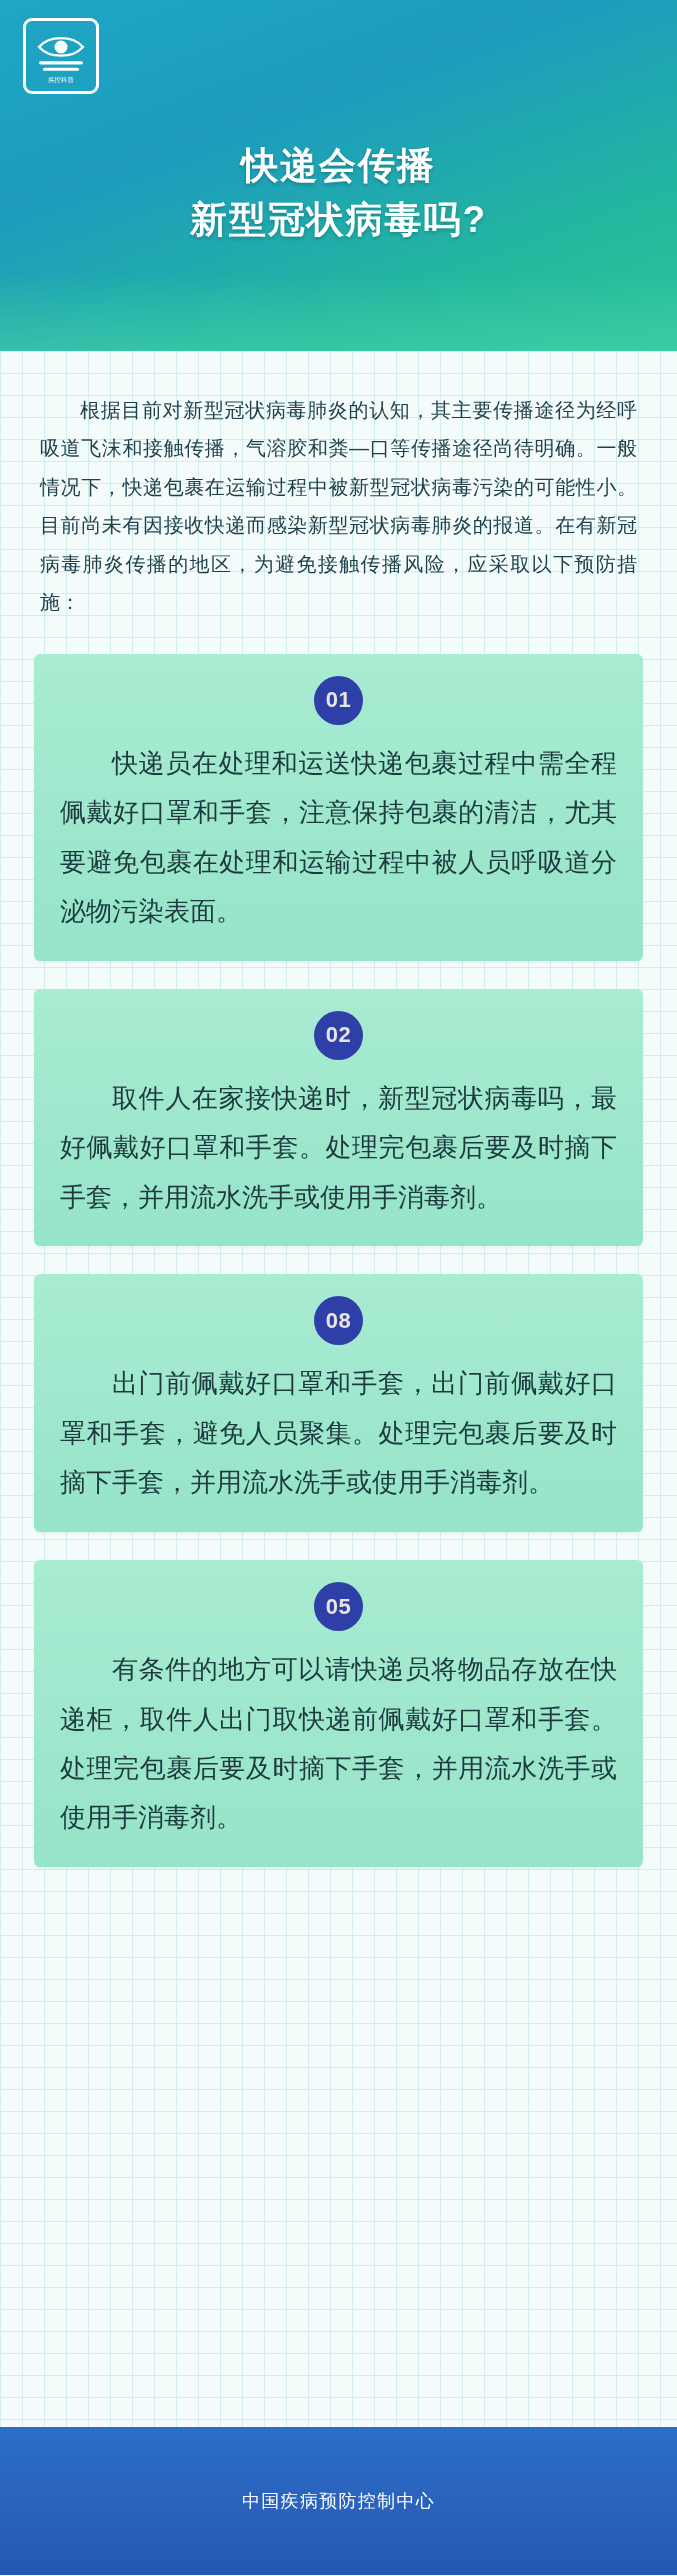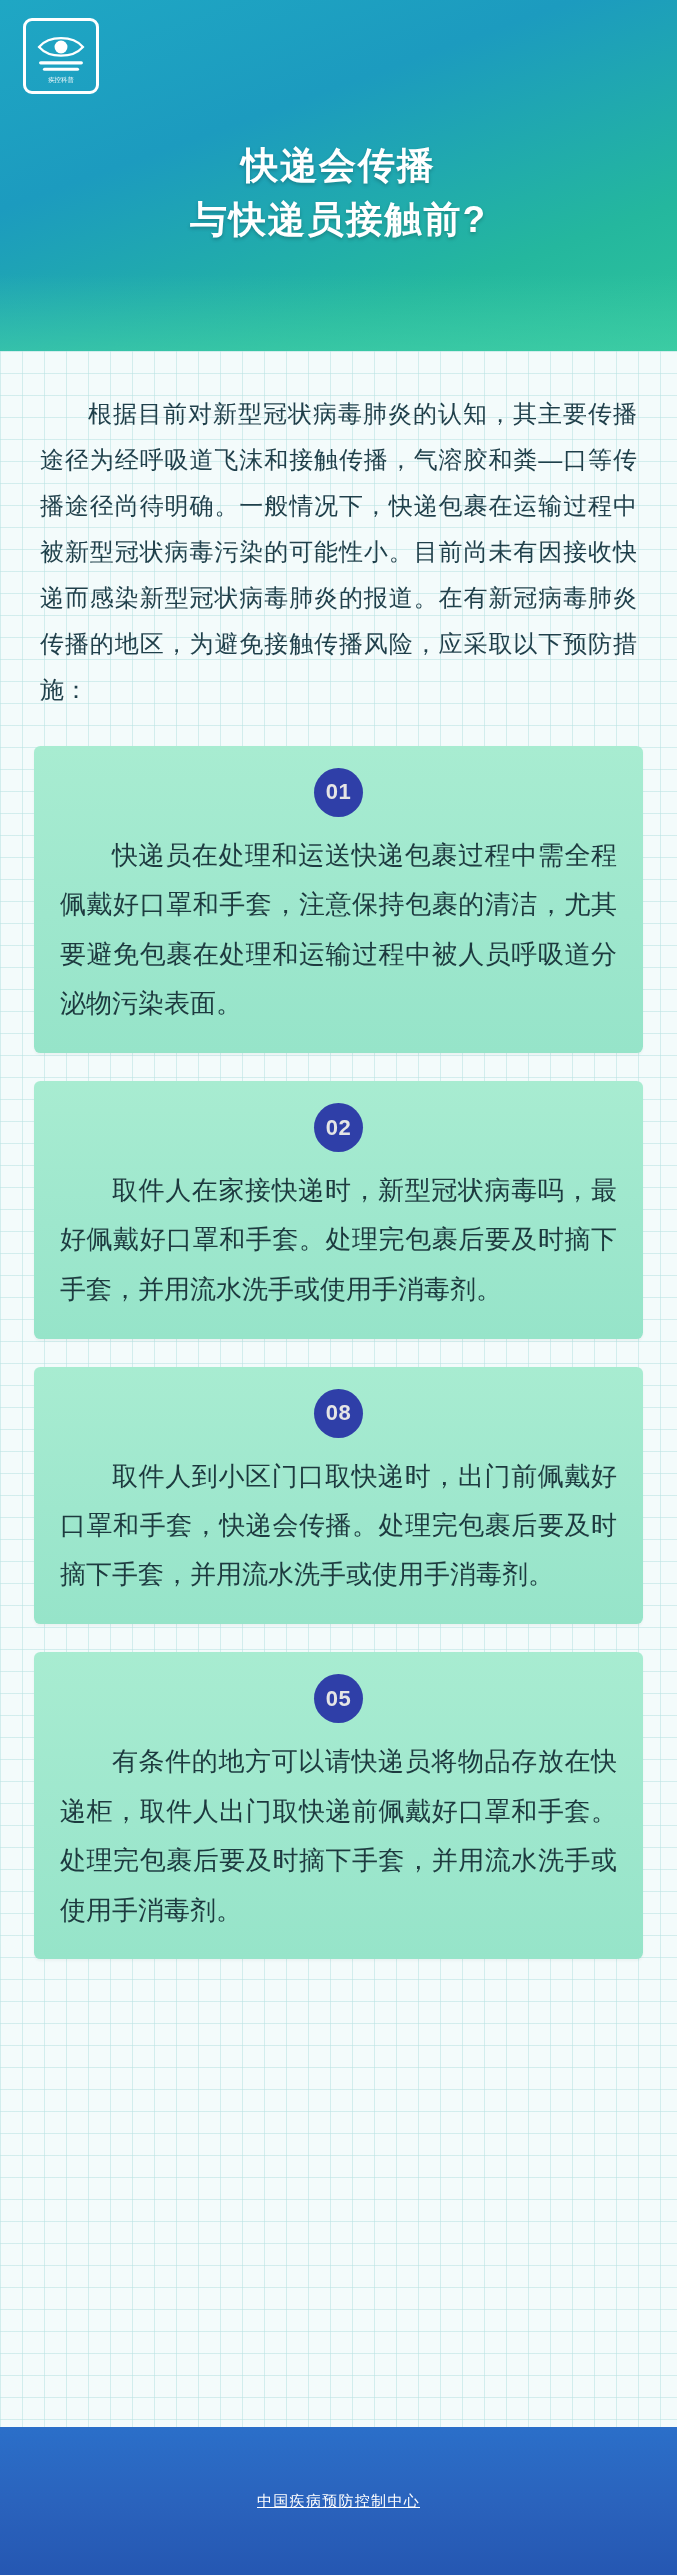--- a/index.html
+++ b/index.html
@@ -74,21 +74,21 @@
     background-image:
       linear-gradient(to right, rgba(183,226,226,0.55) 0.6px, transparent 0.6px),
       linear-gradient(to bottom, rgba(183,226,226,0.55) 0.6px, transparent 0.6px);
     background-size: 22px 22px;
     padding: 0 0 39px 0;
   }
 
   .intro {
     padding: 40px 40px 26px 40px;
     color: #1f3f4a;
-    font-size: 24px;
+    font-size: 20px;
     line-height: 1.92;
     text-align: justify;
     text-justify: inter-ideograph;
   }
   .intro p { margin: 0; text-indent: 2em; }
 
   .cards {
     padding: 6.4px 34px 0 34px;
   }
   .card {
@@ -127,23 +127,22 @@
   .footer {
     width: 100%;
     height: 148px;
     background: linear-gradient(180deg, #2b6fc9 0%, #2a63bd 50%, #2557b2 100%);
     display: flex;
     align-items: center;
     justify-content: center;
   }
   .footer-text {
     color: #ffffff;
-    font-size: 15px;
+    font-size: 18px;
     letter-spacing: 1.3px;
-    text-decoration: underline;
   }
 </style>
 </head>
 <body>
 
 <div class="page">
 
   <div class="header">
     <div class="logo">
       <svg width="62" height="62" viewBox="0 0 96 96" aria-hidden="true">
@@ -153,21 +152,21 @@
         </g>
         <g fill="#ffffff">
           <rect x="14" y="56" width="68" height="5" rx="2.5"></rect>
           <rect x="20" y="66" width="56" height="5" rx="2.5"></rect>
         </g>
         <text x="48" y="88" font-size="10" fill="#ffffff" text-anchor="middle" font-family="'Liberation Sans', sans-serif">疾控科普</text>
       </svg>
     </div>
     <div class="title-block">
       <span class="title-line">快递会传播</span>
-      <span class="title-line">与快递员接触前?</span>
+      <span class="title-line">新型冠状病毒吗?</span>
     </div>
   </div>
 
   <div class="body-area">
 
     <div class="intro">
       <p>根据目前对新型冠状病毒肺炎的认知，其主要传播途径为经呼吸道飞沫和接触传播，气溶胶和粪—口等传播途径尚待明确。一般情况下，快递包裹在运输过程中被新型冠状病毒污染的可能性小。目前尚未有因接收快递而感染新型冠状病毒肺炎的报道。在有新冠病毒肺炎传播的地区，为避免接触传播风险，应采取以下预防措施：</p>
     </div>
 
     <div class="cards">
@@ -177,21 +176,21 @@
         <p class="card-text">快递员在处理和运送快递包裹过程中需全程佩戴好口罩和手套，注意保持包裹的清洁，尤其要避免包裹在处理和运输过程中被人员呼吸道分泌物污染表面。</p>
       </div>
 
       <div class="card">
         <div class="badge">02</div>
         <p class="card-text">取件人在家接快递时，新型冠状病毒吗，最好佩戴好口罩和手套。处理完包裹后要及时摘下手套，并用流水洗手或使用手消毒剂。</p>
       </div>
 
       <div class="card">
         <div class="badge">08</div>
-        <p class="card-text">取件人到小区门口取快递时，出门前佩戴好口罩和手套，快递会传播。处理完包裹后要及时摘下手套，并用流水洗手或使用手消毒剂。</p>
+        <p class="card-text">出门前佩戴好口罩和手套，出门前佩戴好口罩和手套，避免人员聚集。处理完包裹后要及时摘下手套，并用流水洗手或使用手消毒剂。</p>
       </div>
 
       <div class="card">
         <div class="badge">05</div>
         <p class="card-text">有条件的地方可以请快递员将物品存放在快递柜，取件人出门取快递前佩戴好口罩和手套。处理完包裹后要及时摘下手套，并用流水洗手或使用手消毒剂。</p>
       </div>
 
 
     </div>
   </div>

